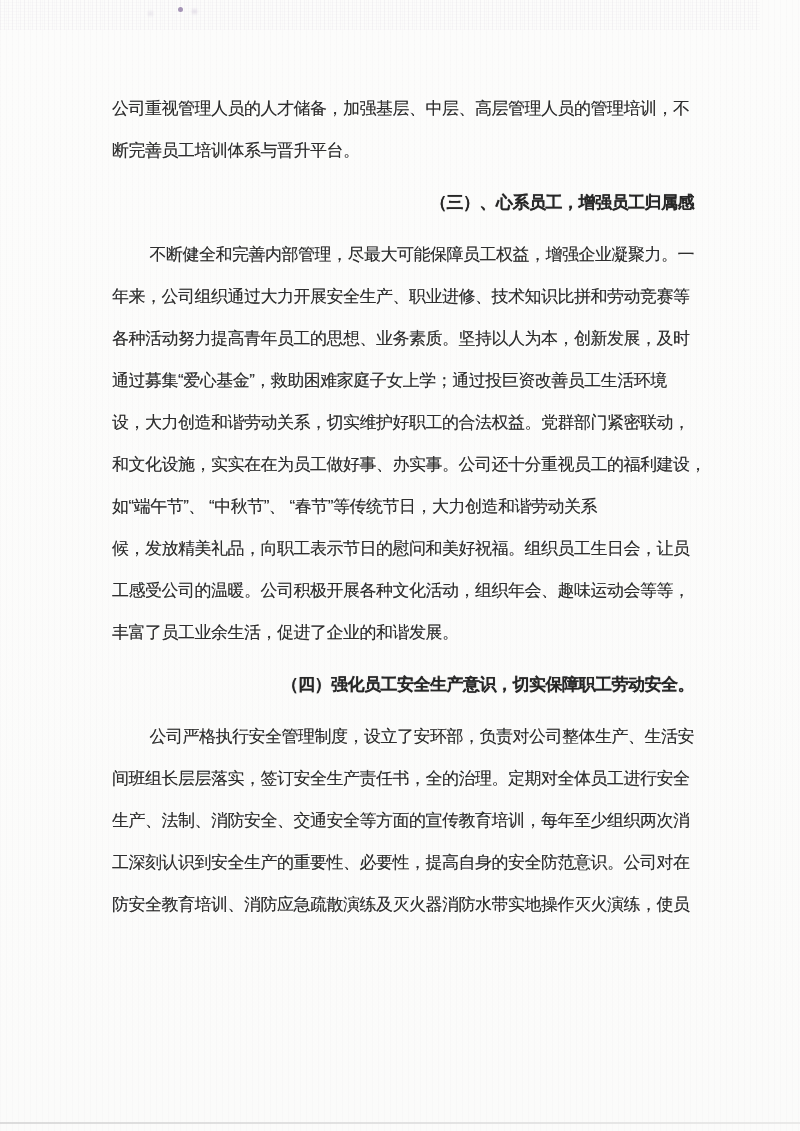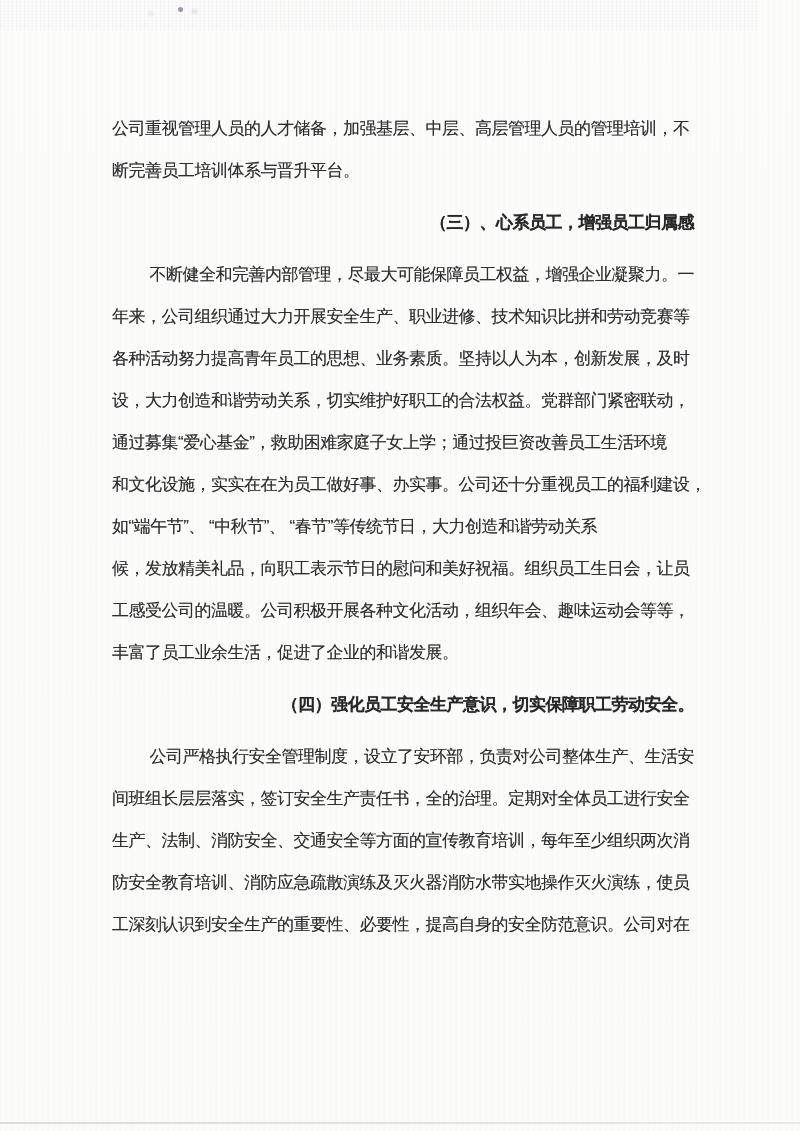--- a/index.html
+++ b/index.html
@@ -28,21 +28,21 @@
     width: 5px; height: 5px; border-radius: 50%;
     background: rgba(96,68,128,0.55);
     box-shadow: 14px 2px 3px rgba(120,95,150,0.18), -30px 4px 3px rgba(120,95,150,0.12);
   }
   .page-bottom-edge {
     position: absolute; left: 0; right: 0; top: 1122px; height: 2px;
     background: linear-gradient(90deg, #d6d6d6 0%, #dedede 55%, #e6e6e5 100%);
     opacity: .85;
   }
   .doc {
-    position: absolute; left: 112px; top: 108px; width: 582px;
+    position: absolute; left: 112px; top: 88px; width: 582px;
     font-size: 17px; letter-spacing: -0.5px;
     color: #2e2e2e;
   }
   .line {
     height: 42px; line-height: 42px;
     white-space: nowrap;
     text-shadow: 0 0 0.6px rgba(60,60,60,0.55);
   }
   .line.heading {
     font-weight: bold;
@@ -58,28 +58,28 @@
 <main class="page">
   <div class="scan-noise-top"></div>
   <div class="ink-dot"></div>
   <section class="doc">
       <div class="line">公司重视管理人员的人才储备，加强基层、中层、高层管理人员的管理培训，不</div>
       <div class="line">断完善员工培训体系与晋升平台。</div>
       <div class="line heading indent">（三）、心系员工，增强员工归属感</div>
       <div class="line indent">不断健全和完善内部管理，尽最大可能保障员工权益，增强企业凝聚力。一</div>
       <div class="line">年来，公司组织通过大力开展安全生产、职业进修、技术知识比拼和劳动竞赛等</div>
       <div class="line">各种活动努力提高青年员工的思想、业务素质。坚持以人为本，创新发展，及时</div>
+      <div class="line">通过募集“爱心基金”，救助困难家庭子女上学；通过投巨资改善员工生活环境</div>
       <div class="line">设，大力创造和谐劳动关系，切实维护好职工的合法权益。党群部门紧密联动，</div>
-      <div class="line">通过募集“爱心基金”，救助困难家庭子女上学；通过投巨资改善员工生活环境</div>
       <div class="line">和文化设施，实实在在为员工做好事、办实事。公司还十分重视员工的福利建设，</div>
       <div class="line">如“端午节”、 “中秋节”、 “春节”等传统节日，大力创造和谐劳动关系</div>
       <div class="line">候，发放精美礼品，向职工表示节日的慰问和美好祝福。组织员工生日会，让员</div>
       <div class="line">工感受公司的温暖。公司积极开展各种文化活动，组织年会、趣味运动会等等，</div>
       <div class="line">丰富了员工业余生活，促进了企业的和谐发展。</div>
       <div class="line heading indent">（四）强化员工安全生产意识，切实保障职工劳动安全。</div>
       <div class="line indent">公司严格执行安全管理制度，设立了安环部，负责对公司整体生产、生活安</div>
       <div class="line">间班组长层层落实，签订安全生产责任书，全的治理。定期对全体员工进行安全</div>
       <div class="line">生产、法制、消防安全、交通安全等方面的宣传教育培训，每年至少组织两次消</div>
+      <div class="line">工深刻认识到安全生产的重要性、必要性，提高自身的安全防范意识。公司对在</div>
       <div class="line">防安全教育培训、消防应急疏散演练及灭火器消防水带实地操作灭火演练，使员</div>
-      <div class="line">工深刻认识到安全生产的重要性、必要性，提高自身的安全防范意识。公司对在</div>
     </section>
   <div class="page-bottom-edge"></div>
 </main>
 
 </body></html>

